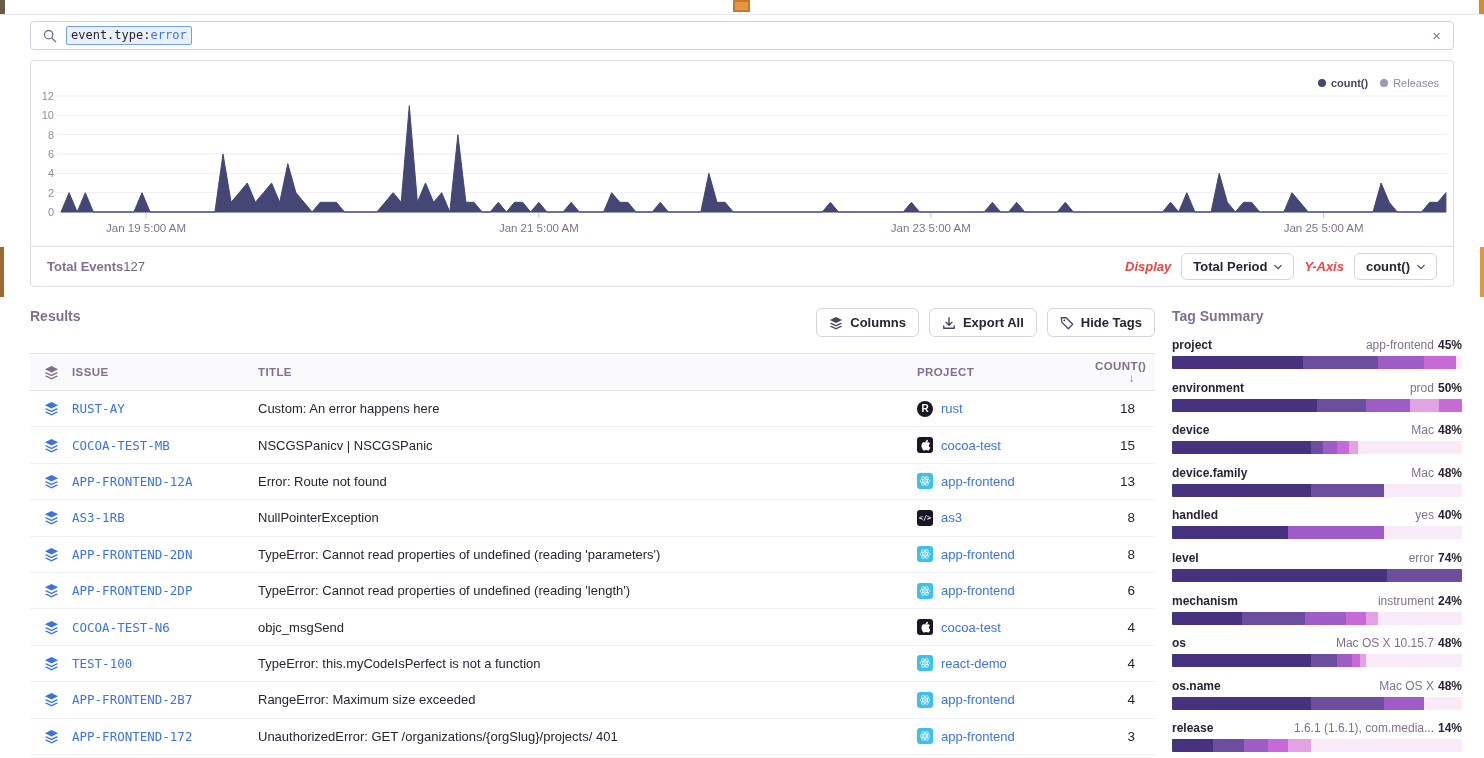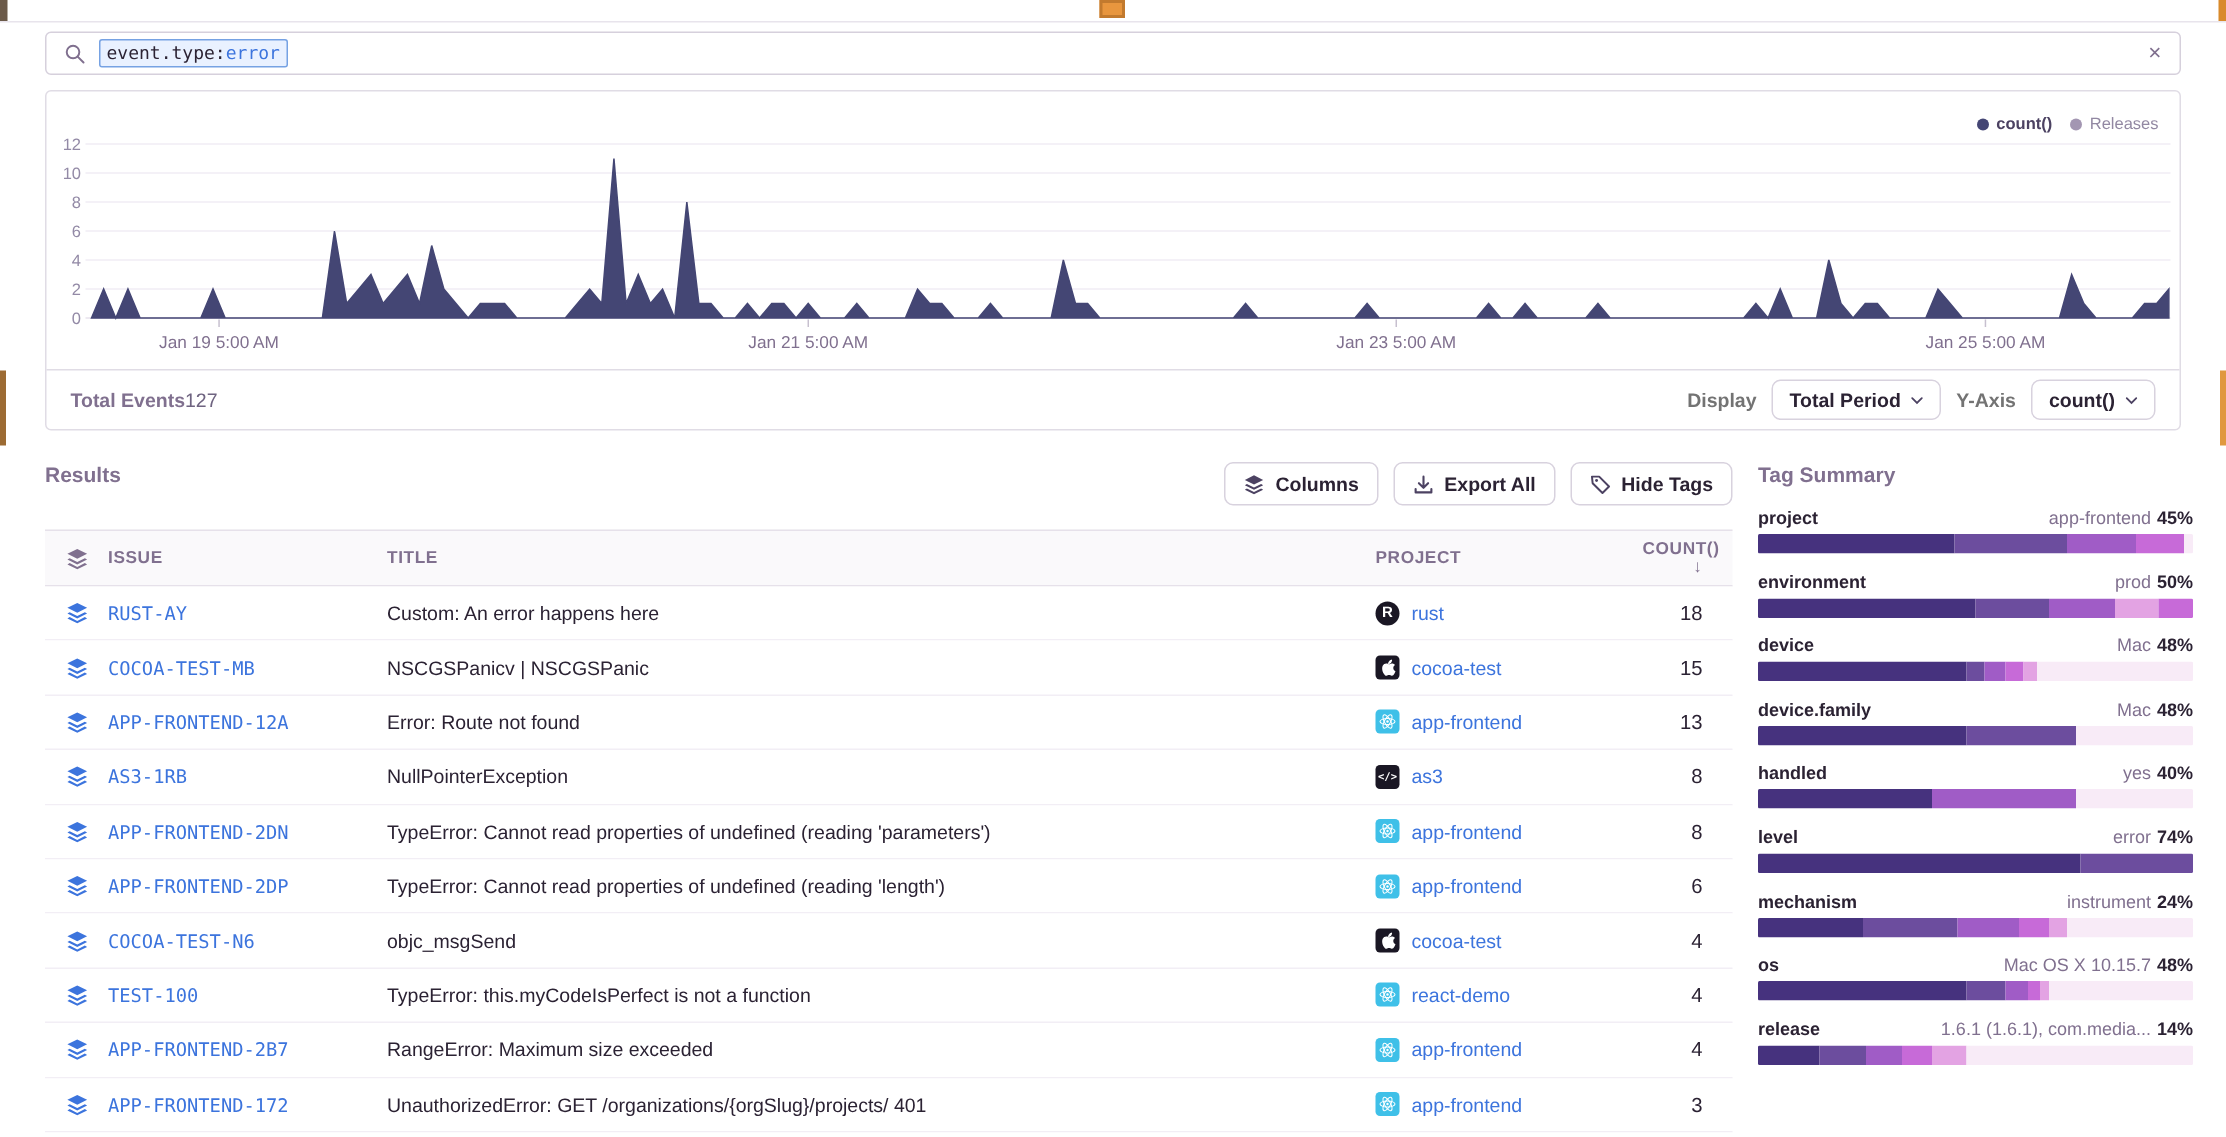--- a/index.html
+++ b/index.html
@@ -33,21 +33,21 @@
   .legend .item { display:flex; align-items:center; gap:5px; }
   .legend .dot { width:8px; height:8px; border-radius:50%; }
   .legend .l1 { color:#4c4262; font-weight:600; }
   .legend .l2 { color:#9288a2; }
   .chart-svg { position:absolute; left:0; top:0; }
   .chart-footer { position:absolute; left:0; bottom:0; width:100%; height:40px; border-top:1px solid #e0dce5;
     display:flex; align-items:center; padding:0 16px; }
   .tot-label { font-size:13px; font-weight:700; color:#80708f; }
   .tot-value { font-size:13px; color:#6f6481; margin-left:0; }
   .footer-right { margin-left:auto; display:flex; align-items:center; gap:10px; }
-  .ctl-label { font-size:13px; font-weight:600; color:#737373; }
+  .ctl-label { font-size:13px; font-weight:600; color:#ef4444;font-style:italic; }
   .dd-btn { display:flex; align-items:center; gap:7px; border:1px solid #d8d2de; border-radius:6px;
     background:#fff; padding:5px 11px; font-size:13px; font-weight:700; color:#2b2233; cursor:pointer; }
   .chev { width:8px; height:8px; flex:none; }
 
   
   .results { position:absolute; left:30px; top:308px; width:1125px; }
   .results-head { display:flex; align-items:flex-start; height:32px; }
   .results-title { font-size:14px; font-weight:700; color:#80708f; }
   .btn-group { margin-left:auto; display:flex; gap:10px; }
   .btn { display:flex; align-items:center; gap:7px; border:1px solid #d8d2de; border-radius:6px; background:#fff;
@@ -526,20 +526,32 @@
           <span class="seg" style="width:48%;background:#46327e"></span>
           <span class="seg" style="width:9%;background:#6c4d9e"></span>
           <span class="seg" style="width:5%;background:#a05cc6"></span>
           <span class="seg" style="width:3%;background:#c76ad8"></span>
           <span class="seg" style="width:2%;background:#e3a3e3"></span>
           <span class="seg" style="width:33%;background:#f8ebf7"></span>
         </div>
       </div>
       <div class="tag-group">
         <div class="tag-head">
+          <span class="tag-key">os.name</span>
+          <span class="tag-right">Mac OS X<b>48%</b></span>
+        </div>
+        <div class="tag-bar">
+          <span class="seg" style="width:48%;background:#46327e"></span>
+          <span class="seg" style="width:25%;background:#6c4d9e"></span>
+          <span class="seg" style="width:14%;background:#a05cc6"></span>
+          <span class="seg" style="width:13%;background:#f8ebf7"></span>
+        </div>
+      </div>
+      <div class="tag-group">
+        <div class="tag-head">
           <span class="tag-key">release</span>
           <span class="tag-right">1.6.1 (1.6.1), com.media...<b>14%</b></span>
         </div>
         <div class="tag-bar">
           <span class="seg" style="width:14%;background:#46327e"></span>
           <span class="seg" style="width:11%;background:#6c4d9e"></span>
           <span class="seg" style="width:8%;background:#a05cc6"></span>
           <span class="seg" style="width:7%;background:#c76ad8"></span>
           <span class="seg" style="width:8%;background:#e3a3e3"></span>
           <span class="seg" style="width:52%;background:#f8ebf7"></span>

